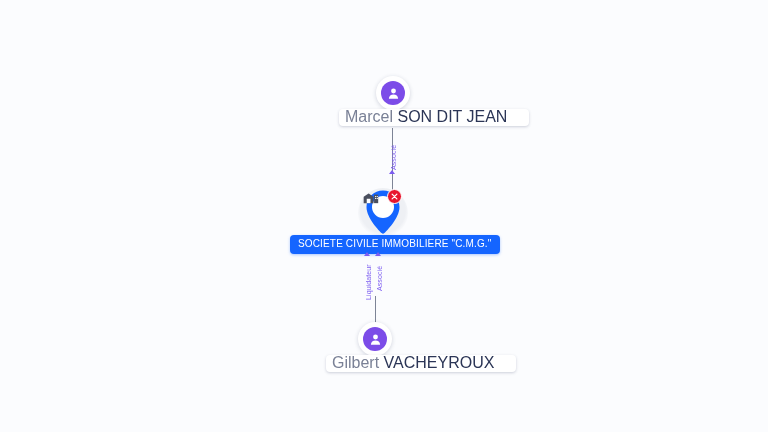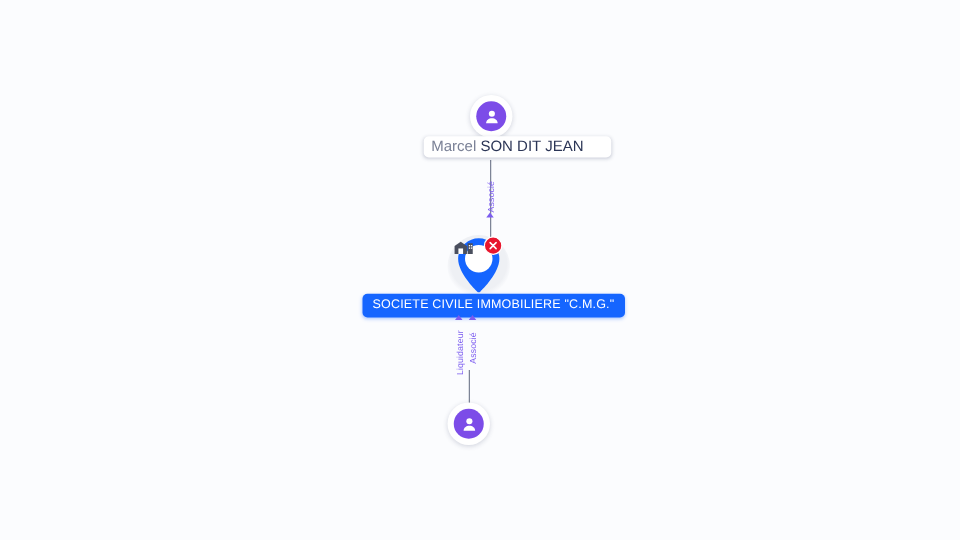--- a/index.html
+++ b/index.html
@@ -115,21 +115,21 @@
     justify-content: center;
   }
 
   
   .node-label {
     position: absolute;
     background: #ffffff;
     border-radius: 4px;
     box-shadow: 0 1px 3px rgba(40,50,90,0.22);
     padding: 2px 22px 3px 6px;
-    font-size: 12px;
+    font-size: 16px;
     line-height: 12px;
     white-space: nowrap;
     color: #2b3556;
   }
   .node-label .given {
     color: #7a8196;
   }
   .node-label .family {
     color: #2b3556;
   }
@@ -210,14 +210,17 @@
 
   <div class="person-node" style="left:358px; top:322px;">
     <div class="person-disc">
       <svg width="15" height="15" viewBox="0 0 24 24" aria-hidden="true">
         <circle cx="12" cy="8" r="3.9" fill="#ffffff"></circle>
         <path d="M4.6 20.2c0-4.1 3.3-6.6 7.4-6.6s7.4 2.5 7.4 6.6z" fill="#ffffff"></path>
       </svg>
     </div>
   </div>
 
+  <div class="node-label" style="left:326px; top:355px;">
+    <span class="given">Gilbert</span><span> </span><span class="family">VACHEYROUX</span>
+  </div>
 
 </div>
 
 </body></html>

